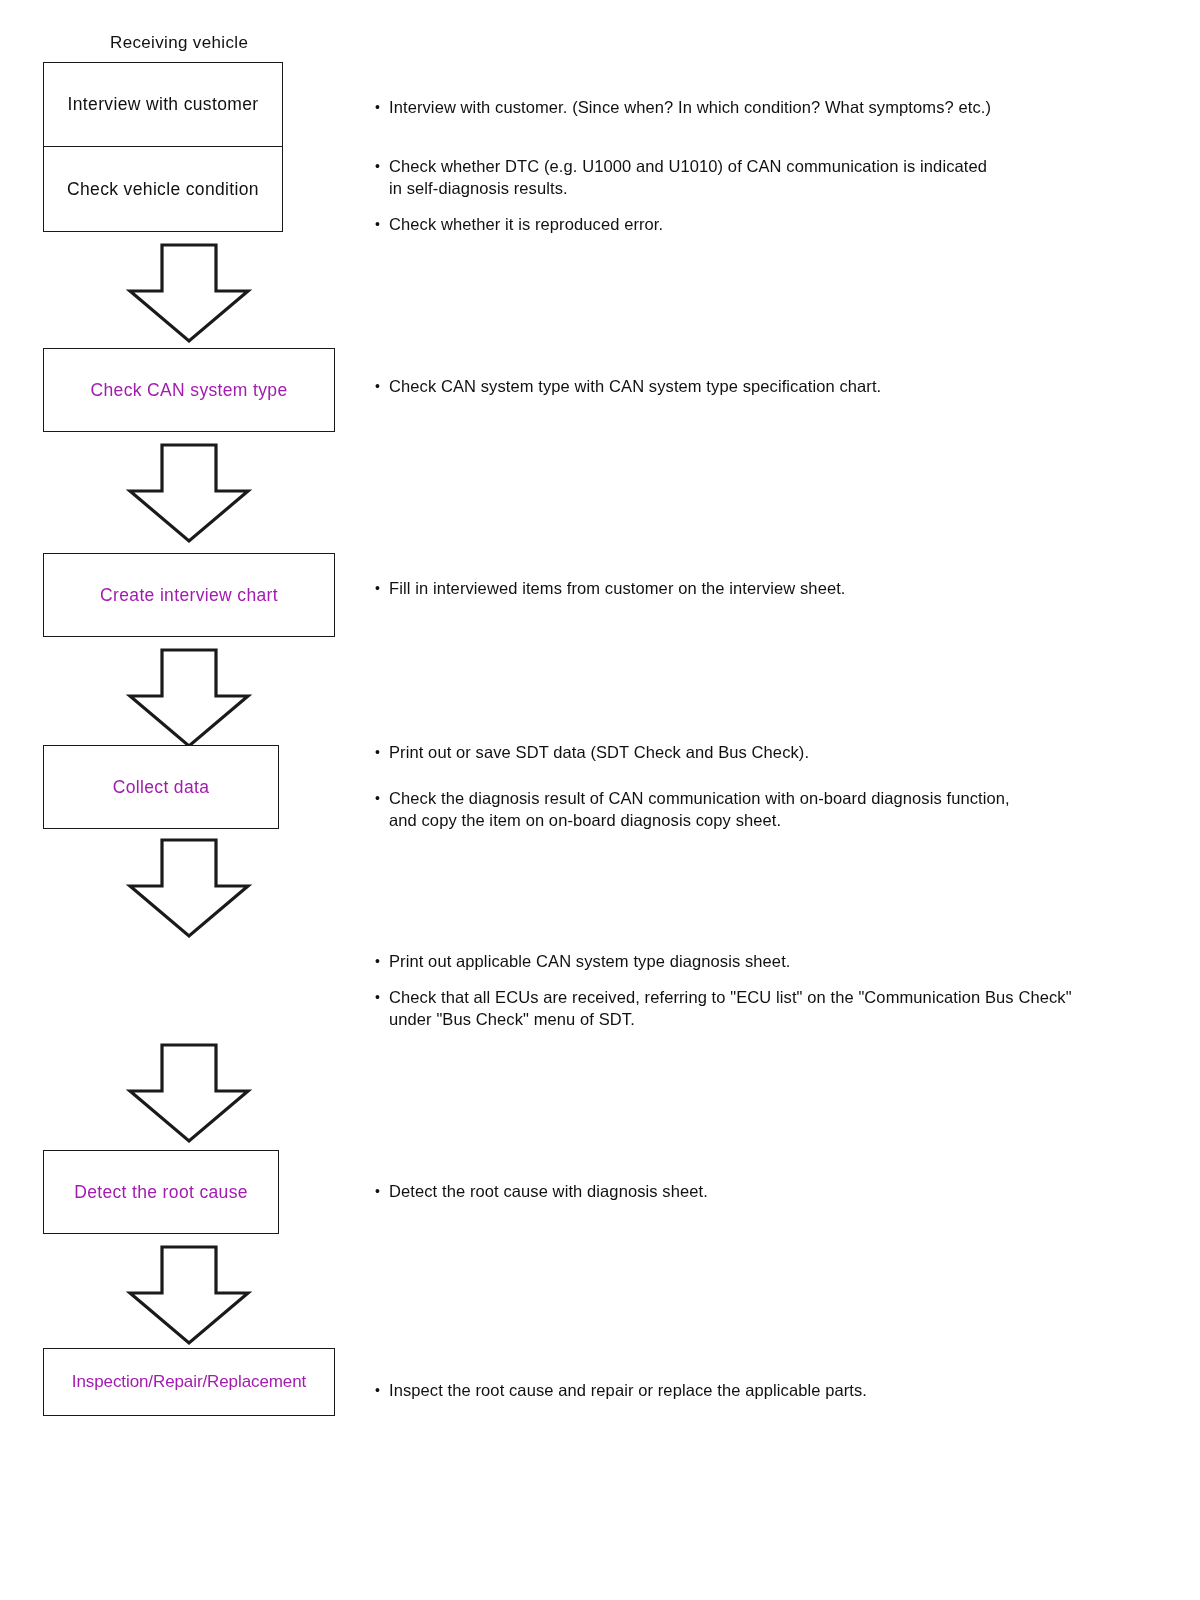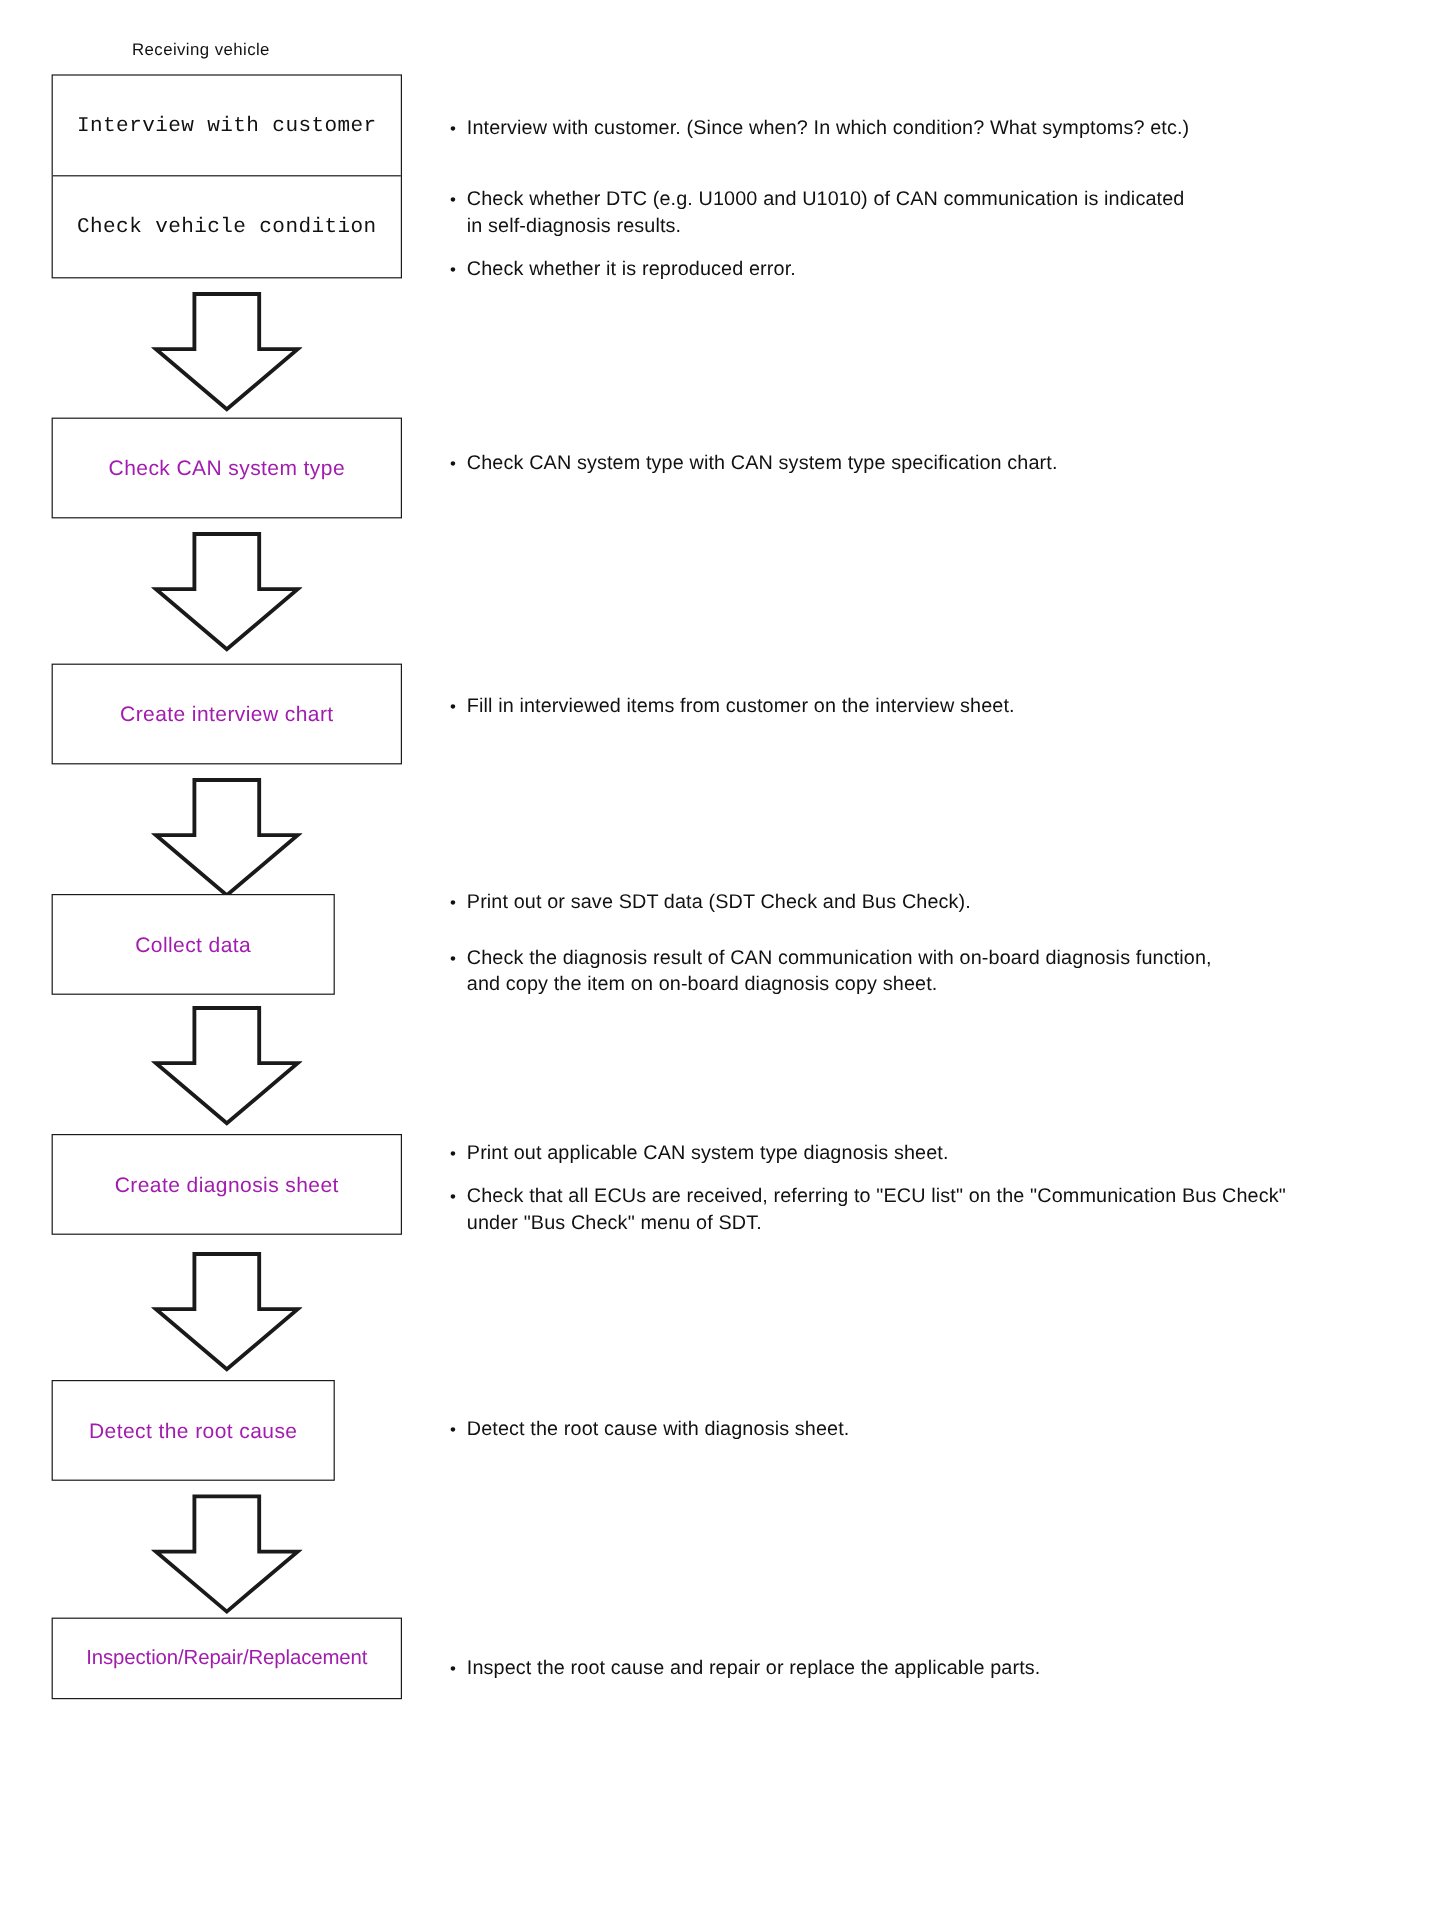--- a/index.html
+++ b/index.html
@@ -69,21 +69,21 @@
 
   
   .flow-box.tight .box-label {
     font-size: 17px;
     letter-spacing: -0.1px;
   }
 
   
   .group-caption {
     position: absolute;
-    font-size: 14px;
+    font-size: 17px;
     letter-spacing: 0.35px;
     white-space: nowrap;
     color: #111111;
   }
 
   
   .down-arrow {
     position: absolute;
   }
   .down-arrow svg {
@@ -117,21 +117,21 @@
     white-space: pre-line;
   }
 </style>
 </head>
 <body>
 
 <div id="canvas">
 
   <div class="group-caption" style="left:110px; top:33px;">Receiving vehicle</div>
 
-  <div class="flow-group" style="left:43px; top:62px; width:292px; height:170px;font-family:Liberation Mono, monospace;">
+  <div class="flow-group" style="left:43px; top:62px; width:240px; height:170px;">
     <div class="flow-cell divided">
       <span class="box-label">Interview with customer</span>
     </div>
     <div class="flow-cell">
       <span class="box-label">Check vehicle condition</span>
     </div>
   </div>
 
   <div class="down-arrow" style="left:126px; top:243px;">
     <svg width="126" height="101" viewBox="0 0 126 101">
@@ -162,23 +162,20 @@
   <div class="flow-box" style="left:43px; top:745px; width:236px; height:84px;">
     <span class="box-label">Collect data</span>
   </div>
 
   <div class="down-arrow" style="left:126px; top:838px;">
     <svg width="126" height="101" viewBox="0 0 126 101">
       <polygon points="36,2 90,2 90,48 122,48 63,98 4,48 36,48" fill="#ffffff" stroke="#1a1a1a" stroke-width="3.2" stroke-linejoin="miter"></polygon>
     </svg>
   </div>
 
-  <div class="flow-box" style="left:43px; top:945px; width:292px; height:84px;">
-    <span class="box-label">Create diagnosis sheet</span>
-  </div>
 
   <div class="down-arrow" style="left:126px; top:1043px;">
     <svg width="126" height="101" viewBox="0 0 126 101">
       <polygon points="36,2 90,2 90,48 122,48 63,98 4,48 36,48" fill="#ffffff" stroke="#1a1a1a" stroke-width="3.2" stroke-linejoin="miter"></polygon>
     </svg>
   </div>
 
   <div class="flow-box" style="left:43px; top:1150px; width:236px; height:84px;">
     <span class="box-label">Detect the root cause</span>
   </div>

